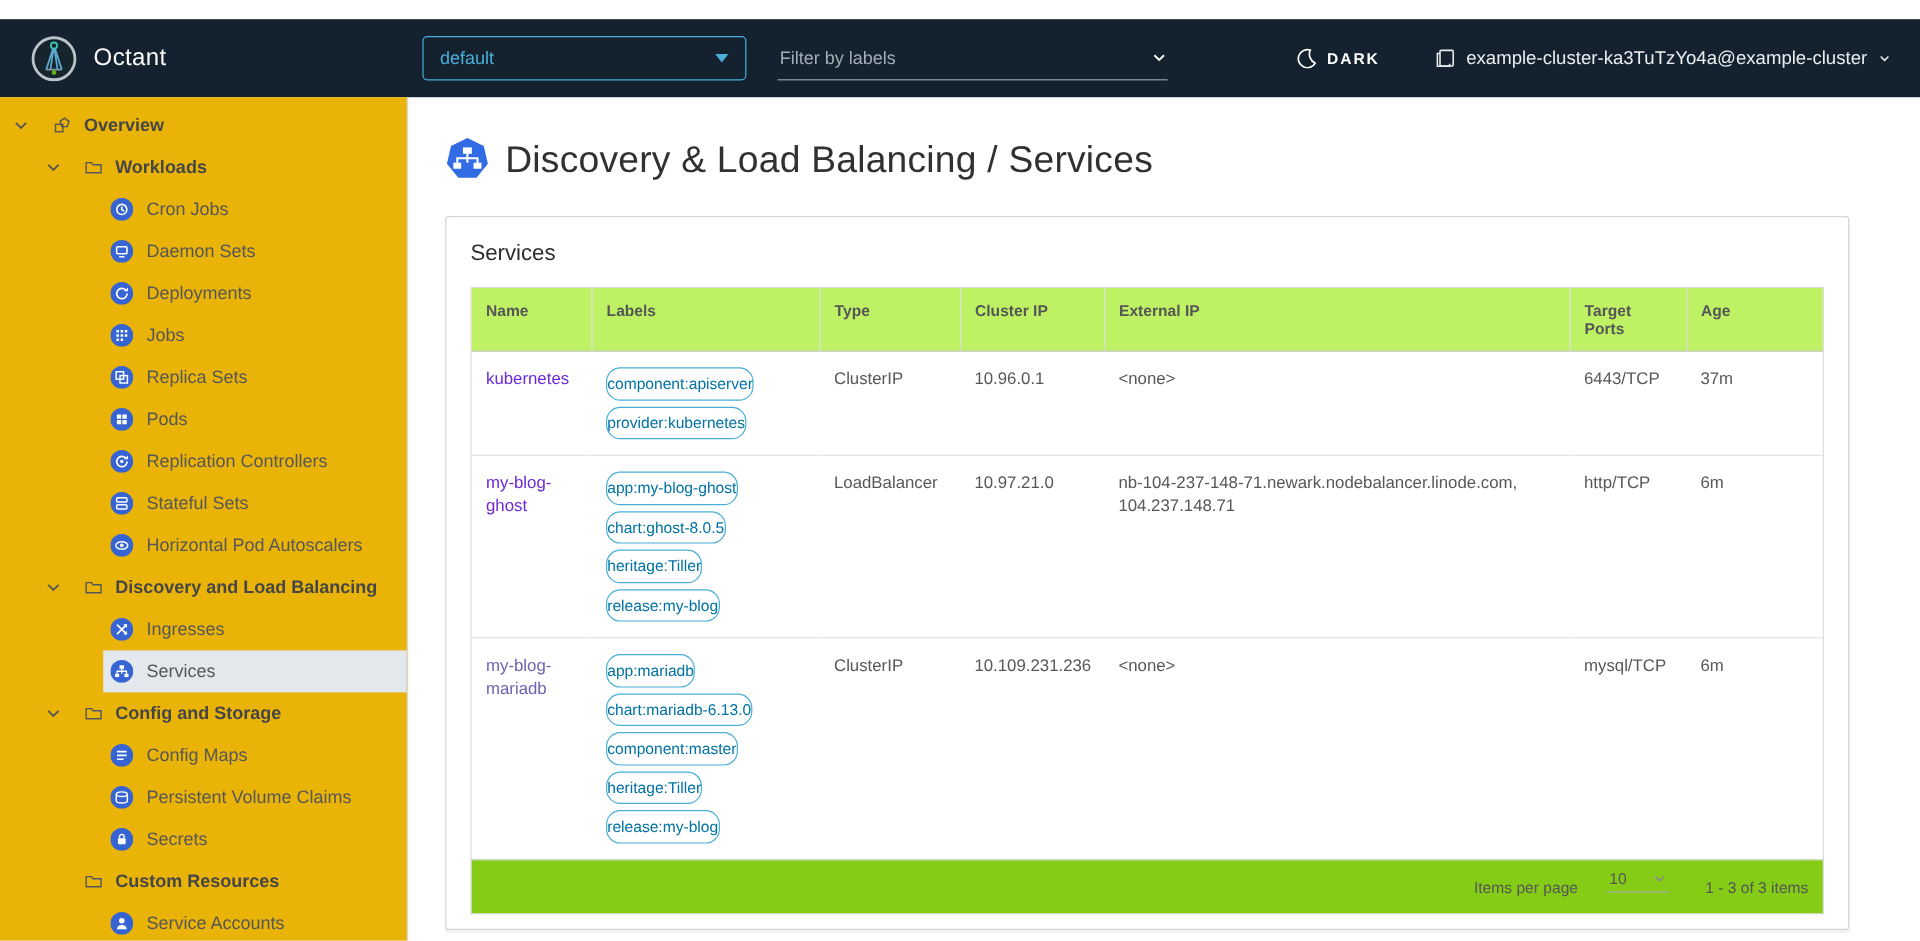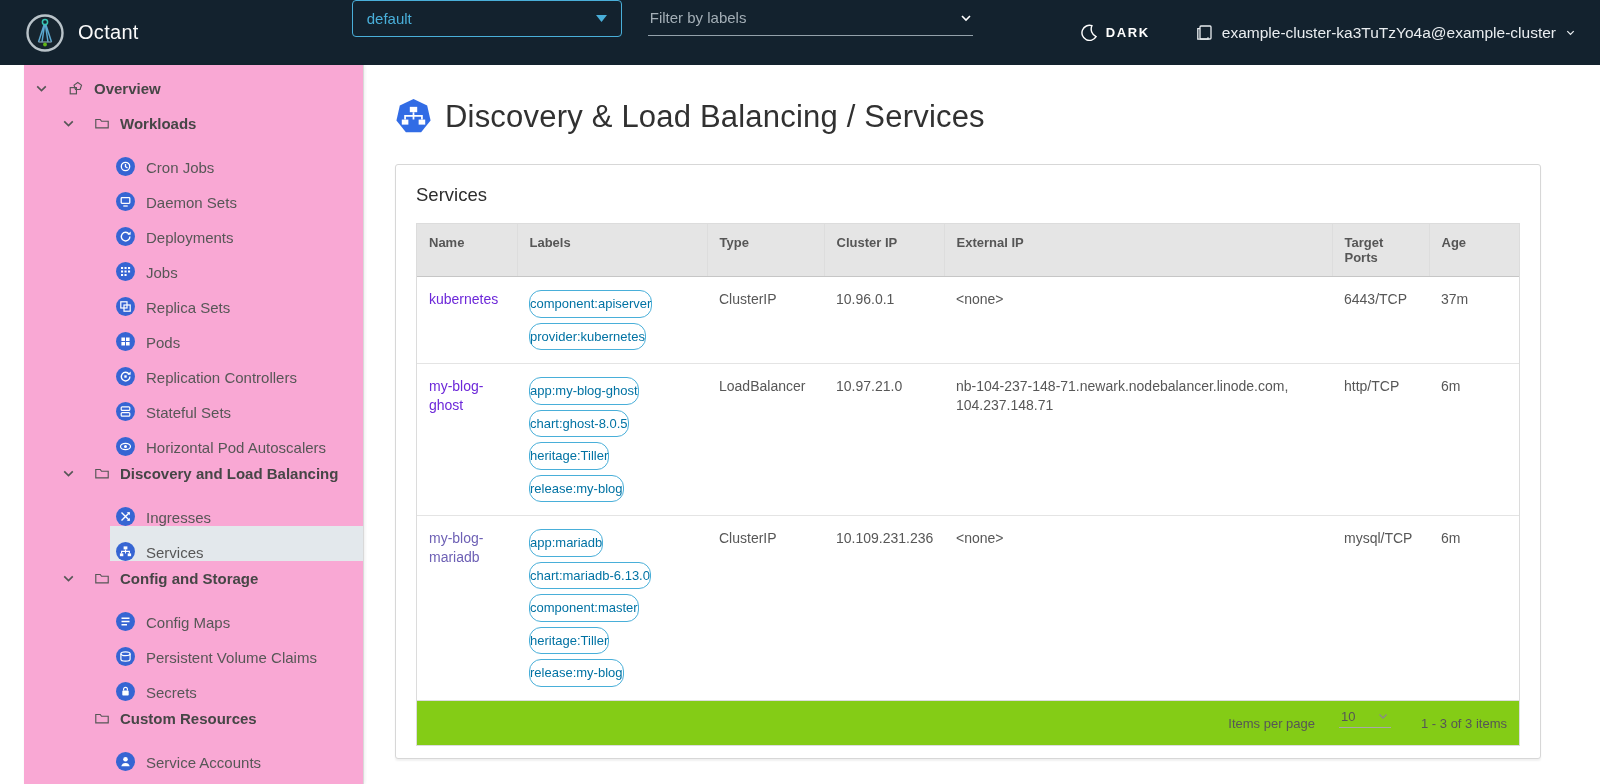--- a/index.html
+++ b/index.html
@@ -1,66 +1,66 @@
 <!DOCTYPE html>
 <html><head>
 <meta charset="utf-8">
 <style>
   html,body{margin:0;padding:0;width:1600px;height:784px;overflow:hidden;
     font-family:"Liberation Sans", sans-serif;background:#fff;}
   .app{width:1600px;height:784px;display:flex;flex-direction:column;}
 
   
-  .header{height:65px;min-height:65px;background:#13222e;display:flex;
-    padding:0 24px 0 26px;box-sizing:border-box;color:#fff;}
+  .header{height:65px;min-height:65px;background:#13222e;display:flex;align-items:center;
+    padding:0 24px 0 26px;box-sizing:border-box;color:#fff;margin-top:16px;}
   .brand{display:flex;align-items:center;gap:14px;}
   .brand-name{font-size:20px;color:#fafafa;letter-spacing:.3px;}
   .ns-select{margin-left:213px;width:270px;height:37px;border:1px solid #49afd9;border-radius:4px;
     display:flex;align-items:center;justify-content:space-between;padding:0 14px;box-sizing:border-box;
     color:#49afd9;font-size:15px;cursor:pointer;}
   .filter-wrap{margin-left:26px;width:325px;height:36px;border-bottom:1px solid #93a1aa;
     display:flex;align-items:center;box-sizing:border-box;}
   .filter-wrap input{flex:1;background:transparent;border:none;outline:none;color:#fff;
     font-size:15px;font-family:"Liberation Sans",sans-serif;}
   .filter-wrap input::placeholder{color:#a3aeb6;}
   .spacer{flex:1;}
   .dark-toggle{display:flex;align-items:center;gap:9px;cursor:pointer;margin-right:46px;}
   .dark-label{font-size:13px;font-weight:700;letter-spacing:1.6px;color:#fff;}
   .context{display:flex;align-items:center;gap:9px;cursor:pointer;}
   .context-label{font-size:15.5px;color:#e9edf0;}
 
   
   .body{flex:1;display:flex;min-height:0;}
-  .sidebar{width:340px;min-width:340px;background:#f9a8d4;border-right:1px solid #d9d9d9;
-    box-shadow:1px 0 3px rgba(0,0,0,.07);padding-top:6px;box-sizing:border-box;overflow:hidden;margin-left:24px;}
+  .sidebar{width:340px;min-width:340px;background:#eab308;border-right:1px solid #d9d9d9;
+    box-shadow:1px 0 3px rgba(0,0,0,.07);padding-top:6px;box-sizing:border-box;overflow:hidden;}
   .nav-row{height:35px;display:flex;align-items:center;cursor:pointer;}
   .lvl0{padding-left:10px;}
   .lvl1{padding-left:37px;}
   .lvl1.nocaret{padding-left:70px;}
-  .nav-item{margin-left:86px;padding-left:6px;align-items:flex-end;}
+  .nav-item{margin-left:86px;padding-left:6px;}
   .nav-item.selected{background:#e3e8ec;}
   .caret{width:16px;margin-right:18px;display:flex;align-items:center;}
   .lvl1 .caret{margin-right:17px;}
   .gicon{width:16px;height:16px;margin-right:10px;display:flex;align-items:center;}
   .ri{width:19px;height:19px;margin-right:11px;flex:none;}
   .grp{font-size:15px;font-weight:600;color:#464646;white-space:nowrap;}
   .itm{font-size:15px;color:#575757;white-space:nowrap;}
 
   
   .main{flex:1;padding:33px 59px 0 31px;box-sizing:border-box;min-width:0;}
   .page-title-row{display:flex;align-items:center;gap:13px;}
   .page-title{font-size:31px;font-weight:400;color:#313131;margin:0;letter-spacing:.2px;}
   .card{margin-top:29px;background:#fff;border:1px solid #d7d7d7;border-radius:3px;
     box-shadow:0 2px 2px rgba(0,0,0,.06);padding-bottom:12px;}
   .card-title{font-size:18.5px;font-weight:500;color:#2d2d2d;padding:19px 20px 17px;}
   .datagrid{margin:0 20px;border:1px solid #dcdcdc;}
   table{width:100%;border-collapse:collapse;table-layout:fixed;}
   col.c-name{width:100px;} col.c-labels{width:190px;} col.c-type{width:117px;}
   col.c-cip{width:120px;} col.c-eip{width:388px;} col.c-tp{width:97px;} col.c-age{width:auto;}
-  th{background:#e5e5e5;text-align:left;vertical-align:top;font-size:13px;font-weight:600;
+  th{background:#bef264;text-align:left;vertical-align:top;font-size:13px;font-weight:600;
     color:#565656;padding:11px 12px;border-bottom:1px solid #c6c6c6;}
   th + th{border-left:1px solid #ddd;}
   td{vertical-align:top;font-size:14px;color:#575757;padding:13px 12px 8px;
     border-bottom:1px solid #e4e4e4;line-height:1.35;}
   tr:last-child td{border-bottom:none;}
   .svc-link{color:#6d28d9;text-decoration:none;cursor:pointer;overflow-wrap:break-word;}
   .svc-link.visited{color:#6e61b5;}
   .chip-line{margin-bottom:5px;}
   .chip{display:inline-block;border:1px solid #49afd9;color:#0072a3;font-size:13px;
     padding:4px 0;border-radius:12px;cursor:pointer;white-space:nowrap;}

